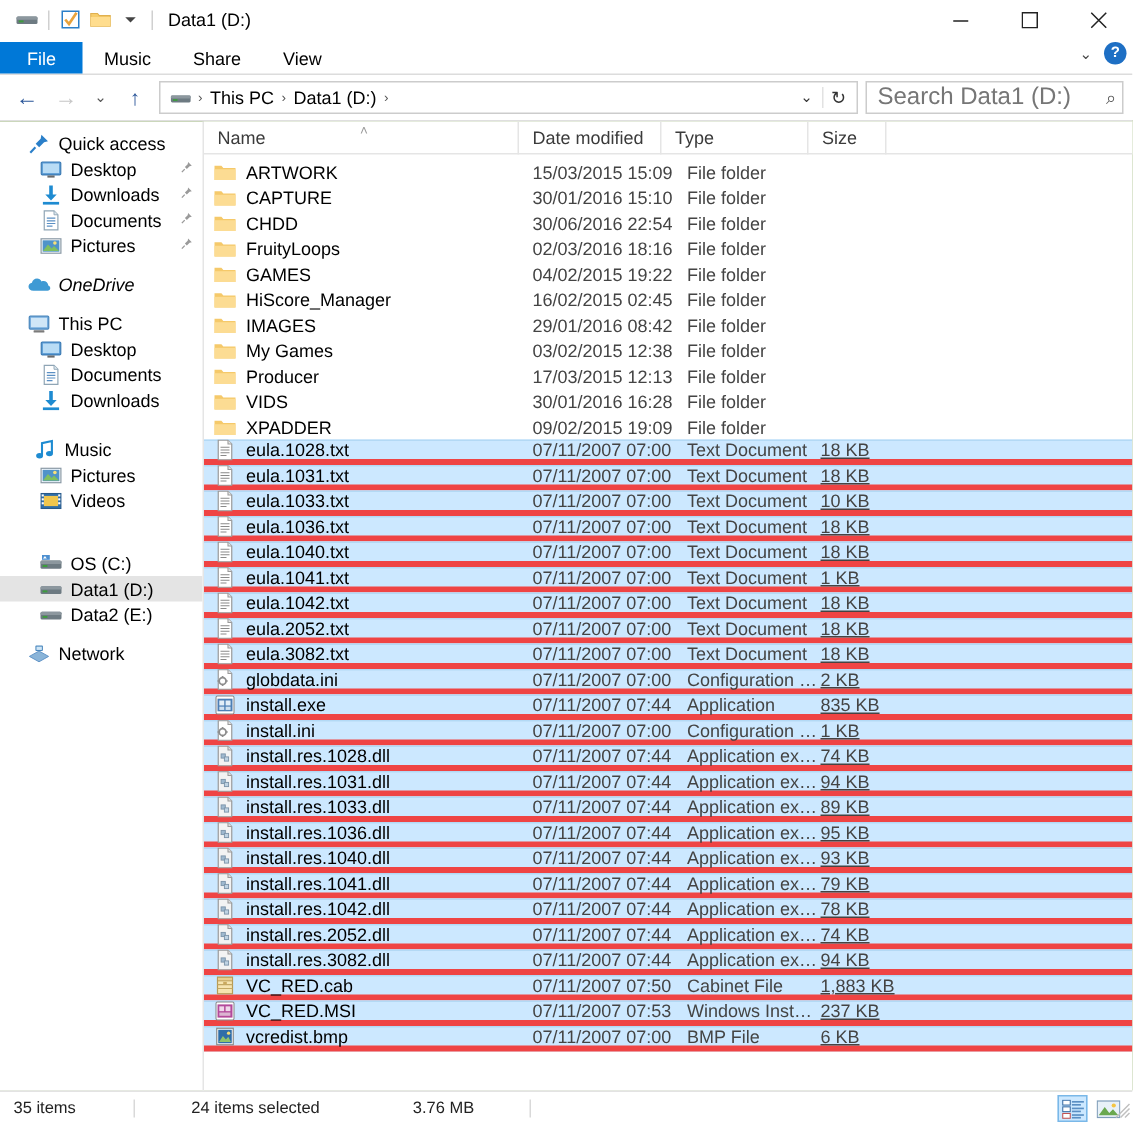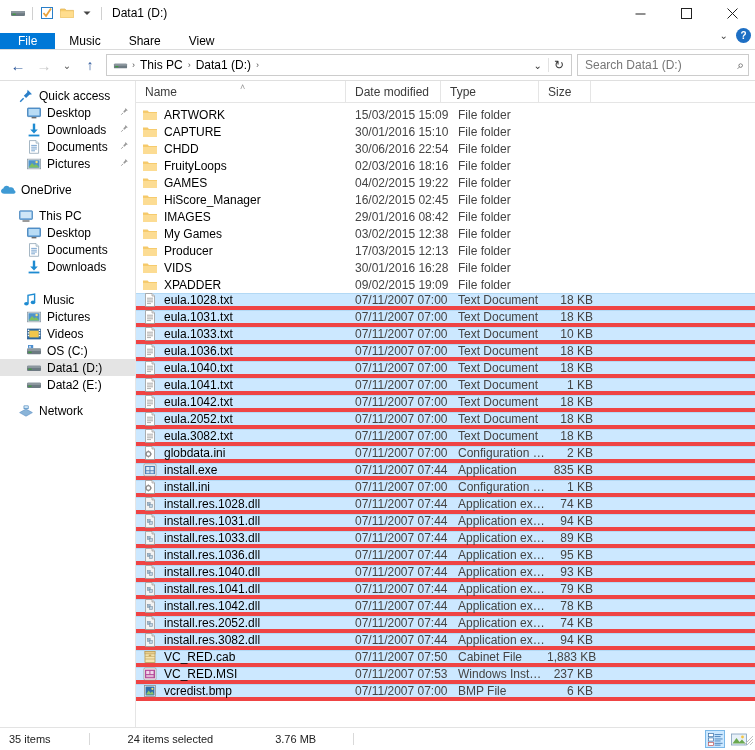--- a/index.html
+++ b/index.html
@@ -54,21 +54,21 @@
 
   
   .ribbon-tabs {
     height: 24px; min-height: 24px;
     display: flex; align-items: flex-end;
     background: #fff;
     border-bottom: 1px solid #dcdcdc;
     position: relative;
   }
   .tab {
-    height: 16px; padding: 0 14px;
+    height: 21px; padding: 0 14px;
     display: flex; align-items: center;
     font-size: 12px; color: #000;
   }
   .tab.file {
     background: #0078d7; color: #fff;
     padding: 0 18px;
   }
   .ribbon-right {
     position: absolute; right: 4px; top: 2px;
     display: flex; align-items: center; gap: 8px;
@@ -120,21 +120,21 @@
   .crumb-chev { font-size: 10px; color: #333; padding: 0 6px; }
   .crumb-refresh { font-size: 12px; color: #333; padding: 0 5px; border-left: 1px solid #e2e2e2;}
   .searchbox {
     width: 172px; height: 22px;
     border: 1px solid #cccccc;
     background: #fff;
     display: flex; align-items: center;
     margin-left: 3px;
     padding: 0 4px 0 7px;
   }
-  .searchbox span.ph { flex: 1; font-size: 12px; color: #767676; }
+  .searchbox span.ph { flex: 1; font-size: 16px; color: #767676; }
   .search-icon { color: #555; font-size: 12px; }
 
   
   .body {
     flex: 1;
     display: flex;
     min-height: 0;
     background: #4d7c0f;
     border-top: 1px solid #dfdfdf;
   }
@@ -222,21 +222,21 @@
   }
   .c-name .ico {
     width: 16px; height: 16px; margin-right: 6px;
     display: flex; align-items: center; justify-content: center;
     flex: 0 0 16px;
   }
   .c-name .txt { overflow: hidden; text-overflow: ellipsis; }
   .c-date { width: 95px; color: #444; padding-left: 9px; }
   .c-type { width: 98px; color: #444; padding-left: 9px;
             overflow: hidden; text-overflow: ellipsis; margin-left: 8px; }
-  .c-size { width: 52px; color: #444; text-align: right; padding-right: 6px; }
+  .c-size { width: 52px; color: #444; padding-right: 6px; text-decoration: underline; }
 
   
   .statusbar {
     height: 23px; min-height: 23px;
     display: flex; align-items: center;
     background: #fff;
     border-top: 1px solid #e3e3e3;
     padding-left: 9px;
     font-size: 11px; color: #222;
     position: relative;
@@ -416,21 +416,21 @@
               <circle cx="10.6" cy="6" r="1.2" fill="#f7e07a"></circle>
             </svg>
           </span>
           <span class="lbl">Pictures</span>
           <span class="pin"><svg width="9" height="9" viewBox="0 0 16 16">
               <path d="M9.6 1.8 L14 6.2 L11.4 6.8 L8.1 10.1 L5.8 7.8 L9.1 4.5 Z" fill="#9a9a9a"></path>
               <path d="M5.6 10.2 L2.2 13.8" stroke="#9a9a9a" stroke-width="1.6"></path>
             </svg></span>
         </div>
         <div class="nav-gap"></div>
-        <div class="nav-item" style="">
+        <div class="nav-item" style="padding-left: 18px; font-style: italic;">
           <span class="ico">
             <svg width="16" height="16" viewBox="0 0 16 16">
               <path d="M4.3 11.8 C2.2 11.8 1 10.6 1 9.1 C1 7.8 2 6.7 3.3 6.5 C3.6 4.9 5 3.7 6.7 3.7 C8 3.7 9.2 4.5 9.7 5.6 C10.1 5.4 10.5 5.3 11 5.3 C12.7 5.3 14.1 6.6 14.2 8.3 C15 8.6 15.5 9.3 15.5 10.1 C15.5 11.1 14.7 11.8 13.7 11.8 Z" fill="#3f9ad4"></path>
             </svg>
           </span>
           <span class="lbl">OneDrive</span>
         </div>
         <div class="nav-gap"></div>
         <div class="nav-item" style="padding-left: 18px;">
           <span class="ico">
@@ -501,21 +501,21 @@
               <rect x="1.8" y="3.6" width="1.4" height="1.4" fill="#ffffff"></rect>
               <rect x="1.8" y="6.2" width="1.4" height="1.4" fill="#ffffff"></rect>
               <rect x="1.8" y="8.8" width="1.4" height="1.4" fill="#ffffff"></rect>
               <rect x="12.8" y="3.6" width="1.4" height="1.4" fill="#ffffff"></rect>
               <rect x="12.8" y="6.2" width="1.4" height="1.4" fill="#ffffff"></rect>
               <rect x="12.8" y="8.8" width="1.4" height="1.4" fill="#ffffff"></rect>
             </svg>
           </span>
           <span class="lbl">Videos</span>
         </div>
-        <div class="nav-item" style="padding-left: 26px;">
+        <div class="nav-item" style="padding-left: 26px; margin-top: 25px;">
           <span class="ico">
             <svg width="16" height="16" viewBox="0 0 16 16">
               <rect x="1" y="5.6" width="14" height="5.6" rx="1" fill="#6d7a82"></rect>
               <rect x="1" y="5.6" width="14" height="2.4" rx="1" fill="#8c979e"></rect>
               <rect x="2.4" y="8.6" width="3.2" height="1.4" fill="#3d9c3d"></rect>
               <rect x="2" y="2" width="5.2" height="3.2" fill="#4d8fd0"></rect>
               <path d="M2.6 4.4 L4 2.6 L5.2 4.4 Z" fill="#ffffff"></path>
             </svg>
           </span>
           <span class="lbl">OS (C:)</span>

